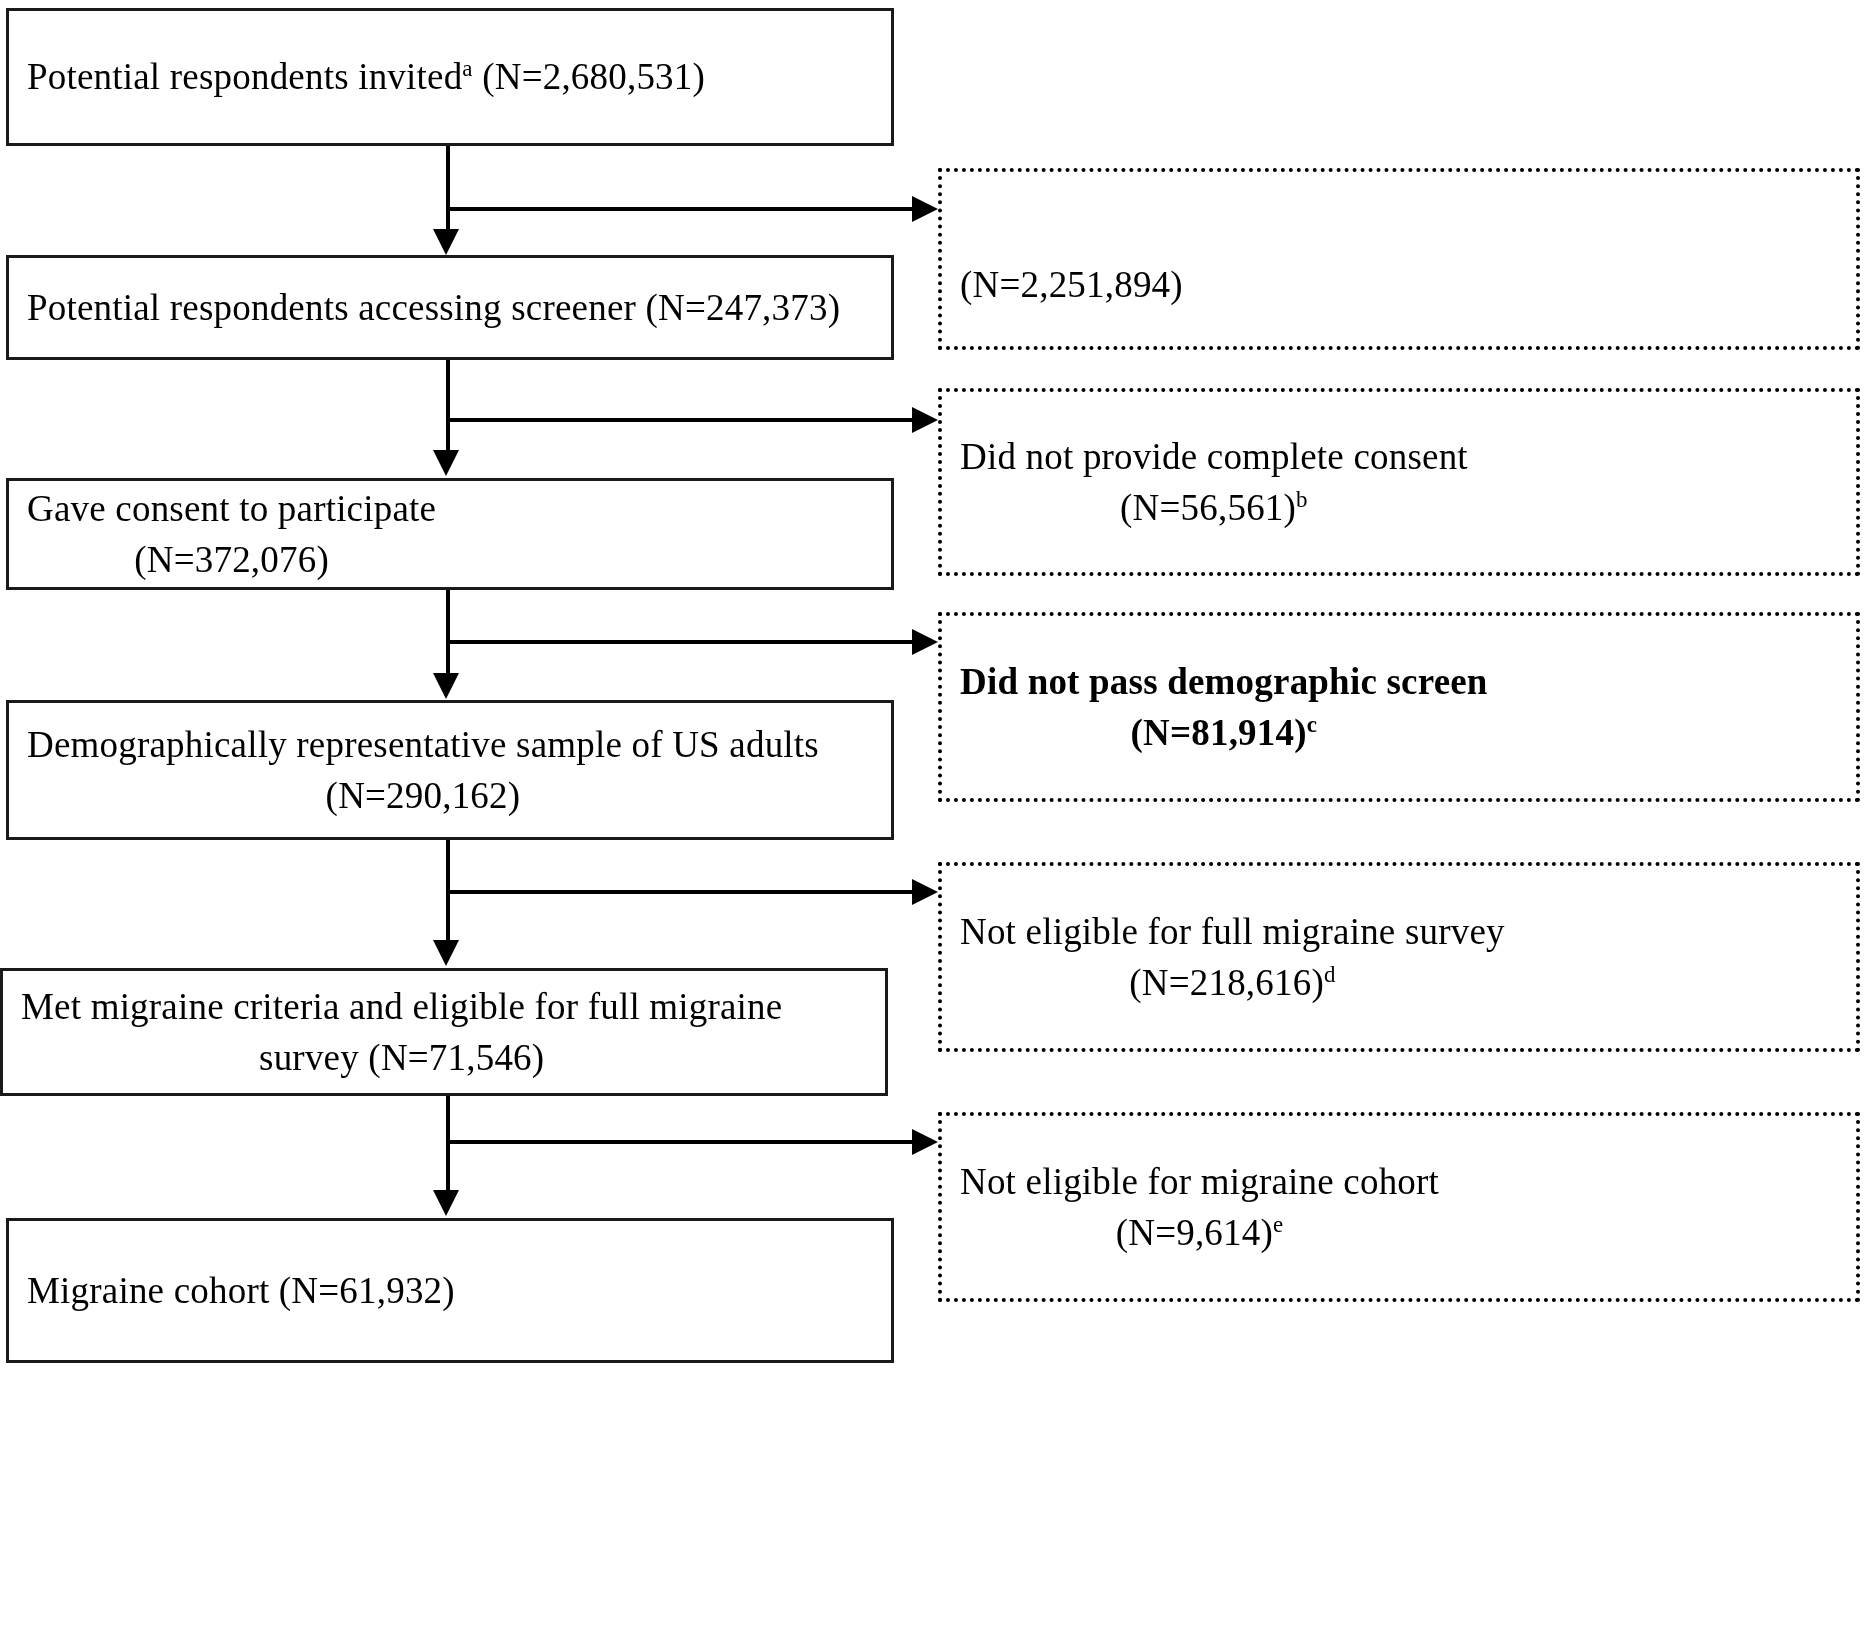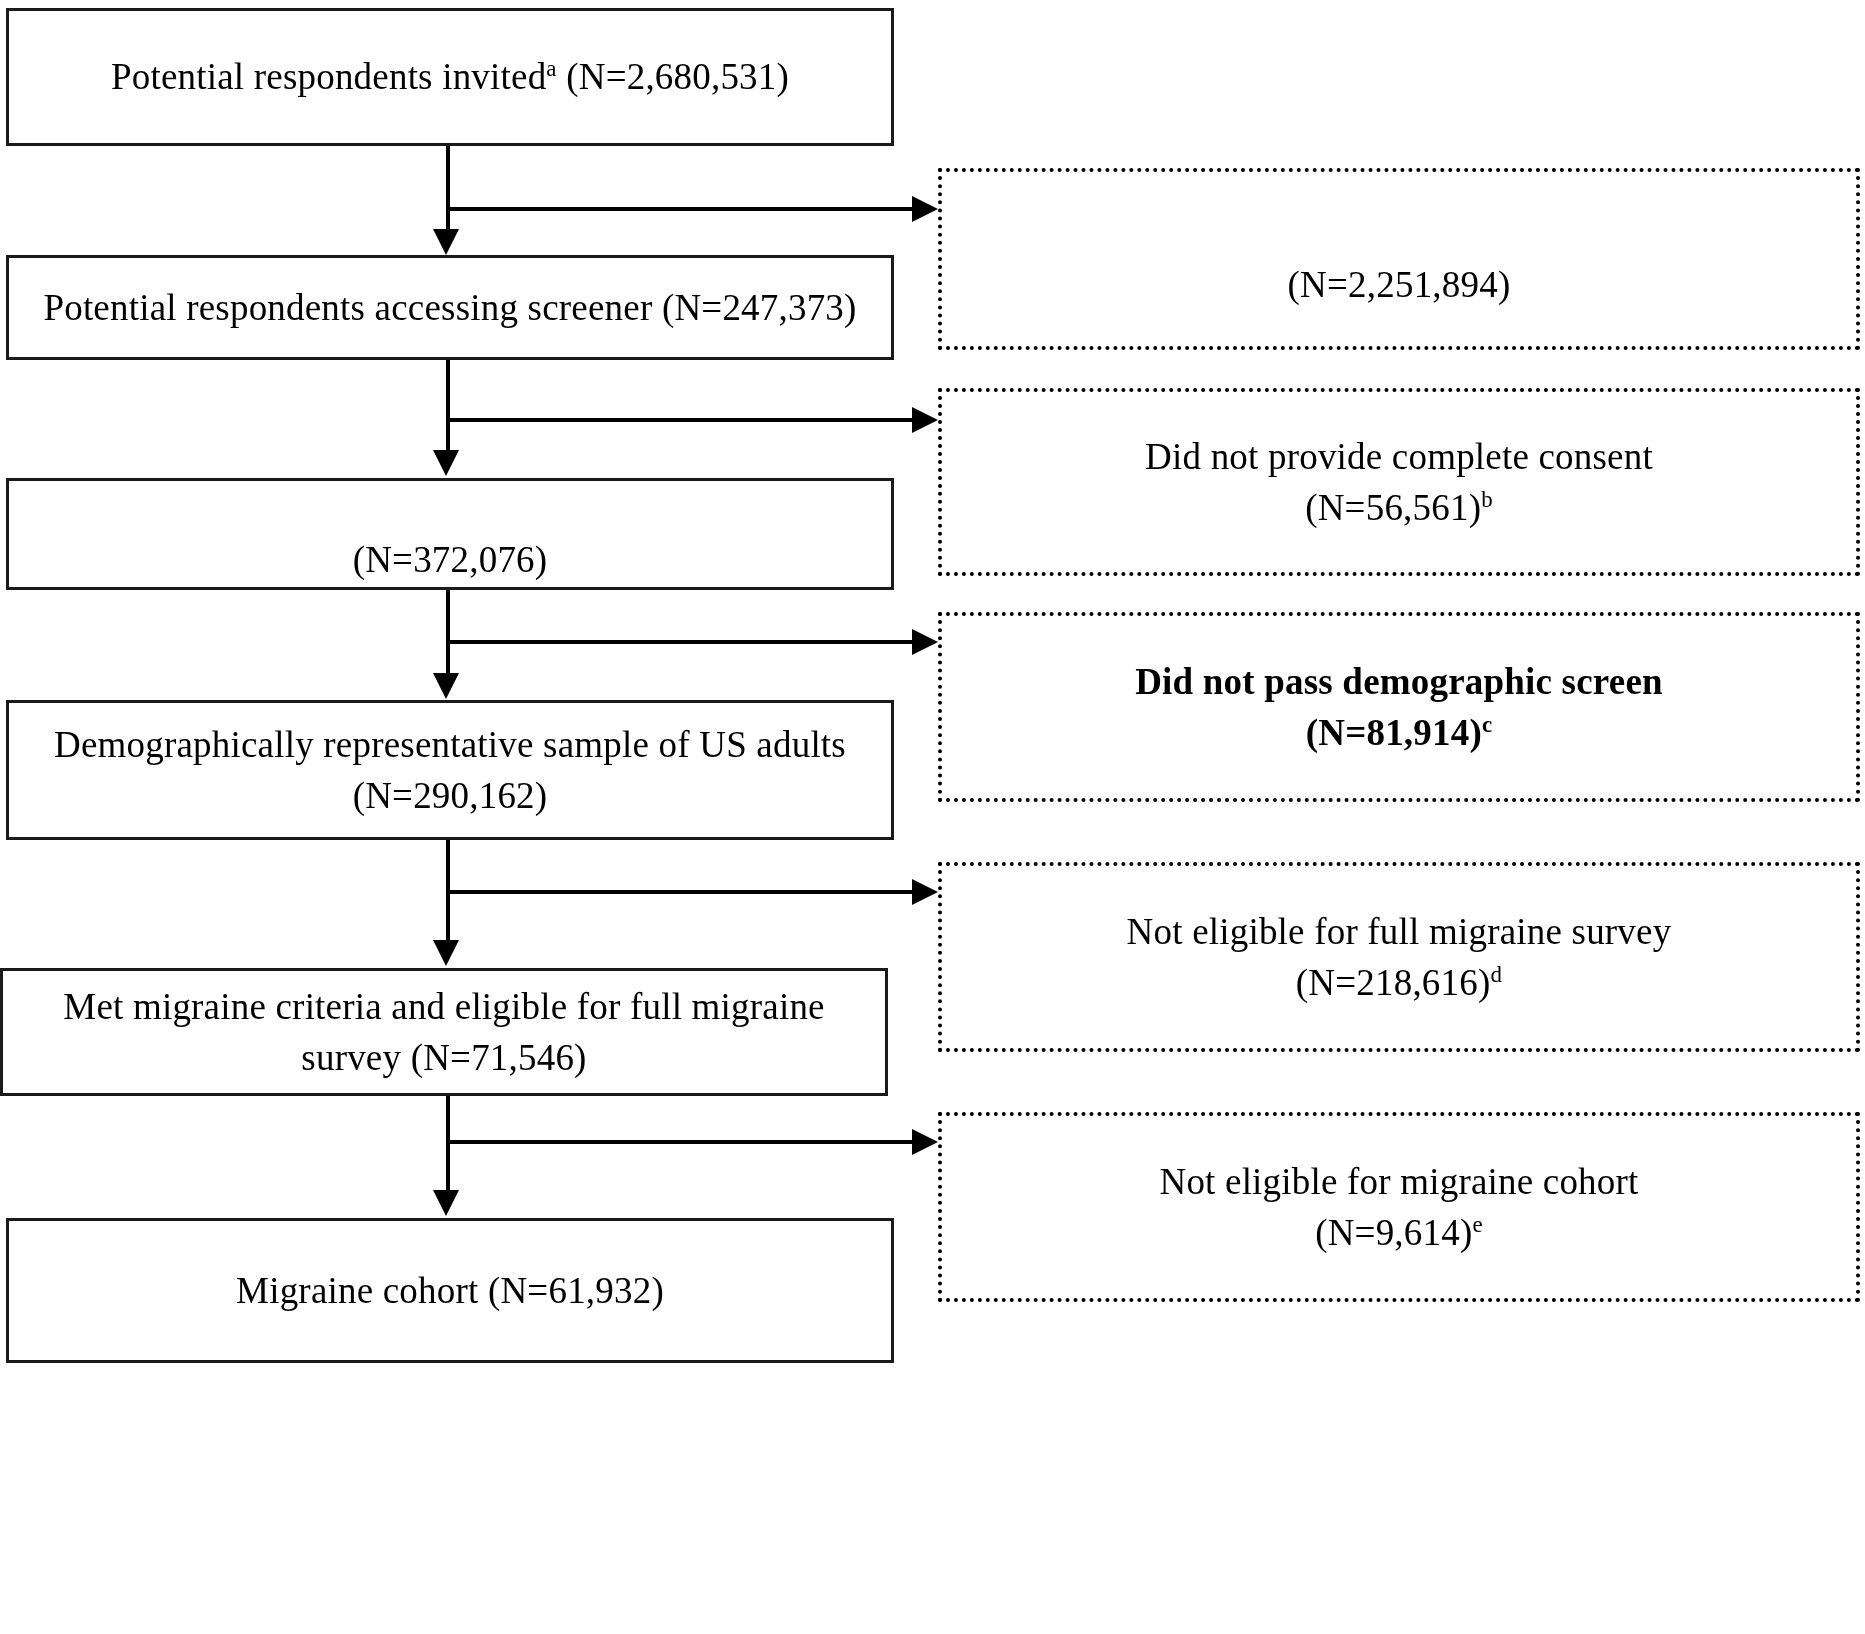--- a/index.html
+++ b/index.html
@@ -19,21 +19,20 @@
     background: #ffffff;
     overflow: hidden;
   }
 
   
   .node {
     position: absolute;
     box-sizing: border-box;
     display: flex;
     align-items: center;
-    justify-content: center;
     text-align: center;
     background: #ffffff;
   }
 
   .node.solid {
     border: 3px solid #1a1a1a;
   }
 
   .node.dotted {
     border: 4px dotted #000000;
@@ -88,21 +87,21 @@
 
   <div class="node solid" style="left:6px; top:8px; width:888px; height:138px;">
     <div class="node-text"><span>Potential respondents invited</span><sup>a</sup><span> (N=2,680,531)</span></div>
   </div>
 
   <div class="node solid" style="left:6px; top:255px; width:888px; height:105px;">
     <div class="node-text">Potential respondents accessing screener (N=247,373)</div>
   </div>
 
   <div class="node solid" style="left:6px; top:478px; width:888px; height:112px;">
-    <div class="node-text"><br><span>(N=372,076)</span></div>
+    <div class="node-text"><span>Gave consent to participate</span><br><span>(N=372,076)</span></div>
   </div>
 
   <div class="node solid" style="left:6px; top:700px; width:888px; height:140px;">
     <div class="node-text"><span>Demographically representative sample of US adults</span><br><span>(N=290,162)</span></div>
   </div>
 
   <div class="node solid" style="left:0; top:968px; width:888px; height:128px;">
     <div class="node-text"><span>Met migraine criteria and eligible for full migraine</span><br><span>survey (N=71,546)</span></div>
   </div>
 

